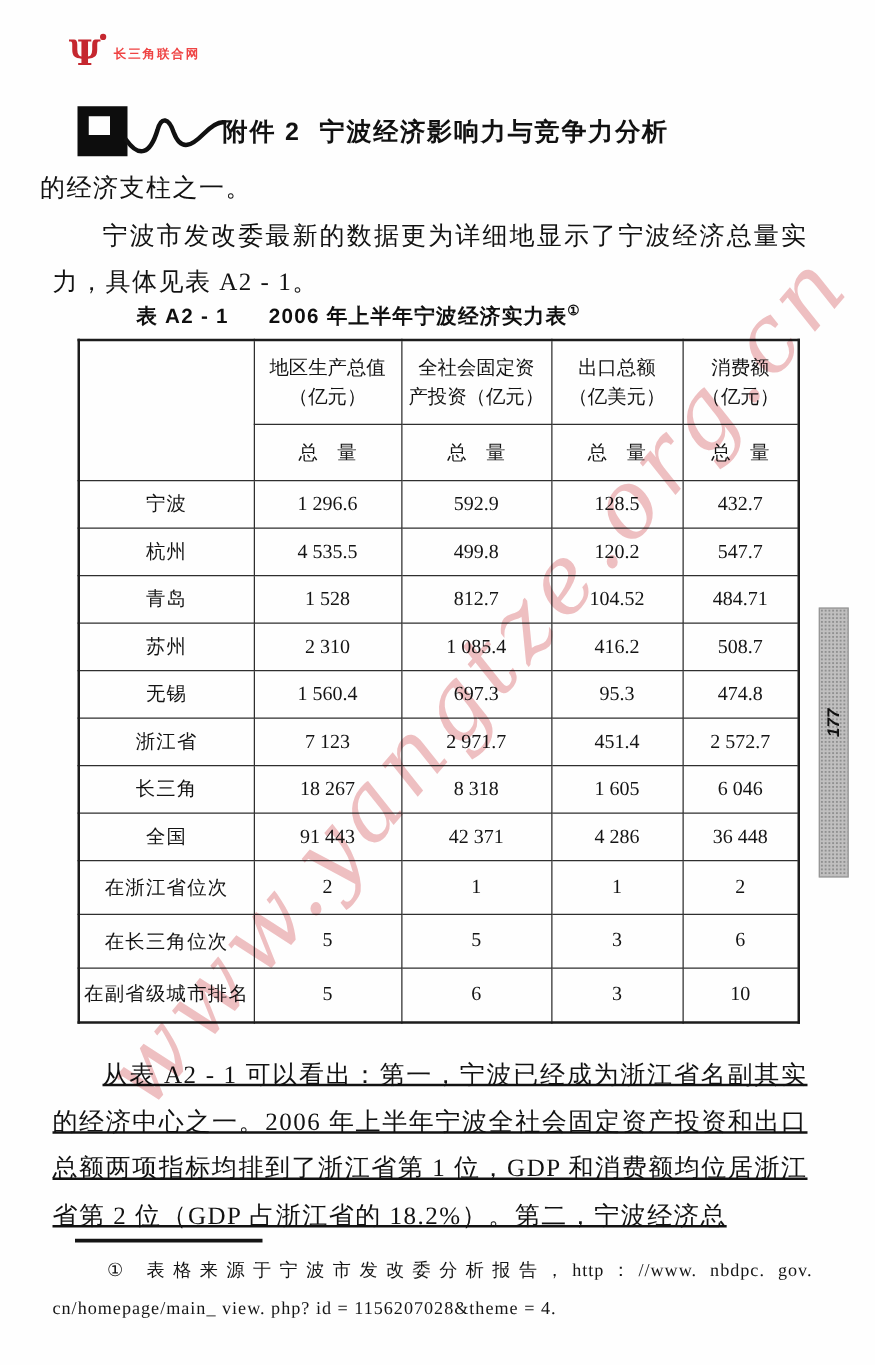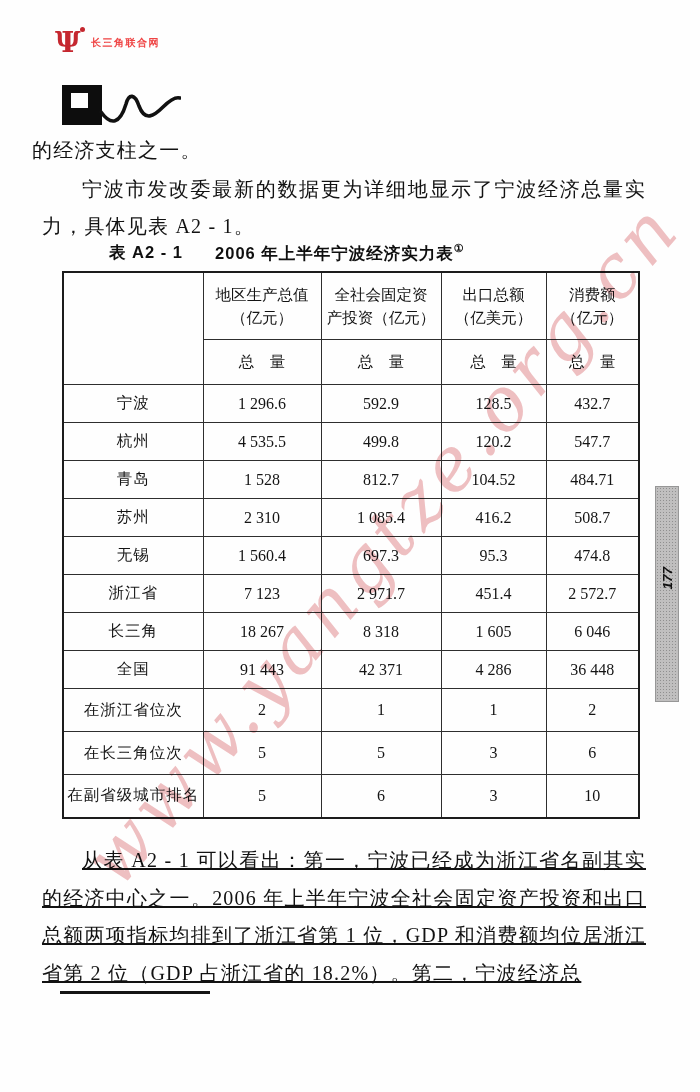--- a/index.html
+++ b/index.html
@@ -80,20 +80,24 @@
       <span class="logo-dot"></span>
     </span>
     <span class="brand-name">长三角联合网</span>
   </div>
 
   <div class="orn-square"></div>
   <svg class="orn-swoosh" viewBox="0 0 82 44">
     <path d="M2,28 C12,42 21,40 27,20 C30,9 36,10 40,22 C46,38 55,32 64,23 C72,15 78,13 81,14" fill="none" stroke="#111" stroke-width="3.6" stroke-linecap="round"></path>
   </svg>
 
+  <div class="chapter-heading">
+    <span>附件 2</span>
+    <span>宁波经济影响力与竞争力分析</span>
+  </div>
 
   <p class="body-p p1">的经济支柱之一。</p>
   <p class="body-p p2">宁波市发改委最新的数据更为详细地显示了宁波经济总量实力，具体见表 A2 - 1。</p>
 
   <div class="table-caption">
     <span class="cap-label">表 A2 - 1</span>
     <span class="cap-title"><span>2006 年上半年宁波经济实力表</span><sup class="note-mark">①</sup></span>
   </div>
 
   <table class="econ-table">
@@ -208,20 +212,23 @@
         <td>6</td>
         <td>3</td>
         <td>10</td>
       </tr>
     </tbody>
   </table>
 
   <p class="body-p p3">从表 A2 - 1 可以看出：第一，宁波已经成为浙江省名副其实的经济中心之一。2006 年上半年宁波全社会固定资产投资和出口总额两项指标均排到了浙江省第 1 位，GDP 和消费额均位居浙江省第 2 位（GDP 占浙江省的 18.2%）。第二，宁波经济总</p>
 
   <div class="footnote-rule"></div>
+  <p class="footnote">
+    <span class="fn-mark">①</span><span class="fn-text">表格来源于宁波市发改委分析报告，http：//www. nbdpc. gov. cn/homepage/main_ view. php? id = 1156207028&amp;theme = 4.</span>
+  </p>
 
   <div class="watermark">www.yangtze.org.cn</div>
 
   <div class="page-bar">
     <span class="page-num">177</span>
   </div>
 
 </div>
 
 </body></html>

